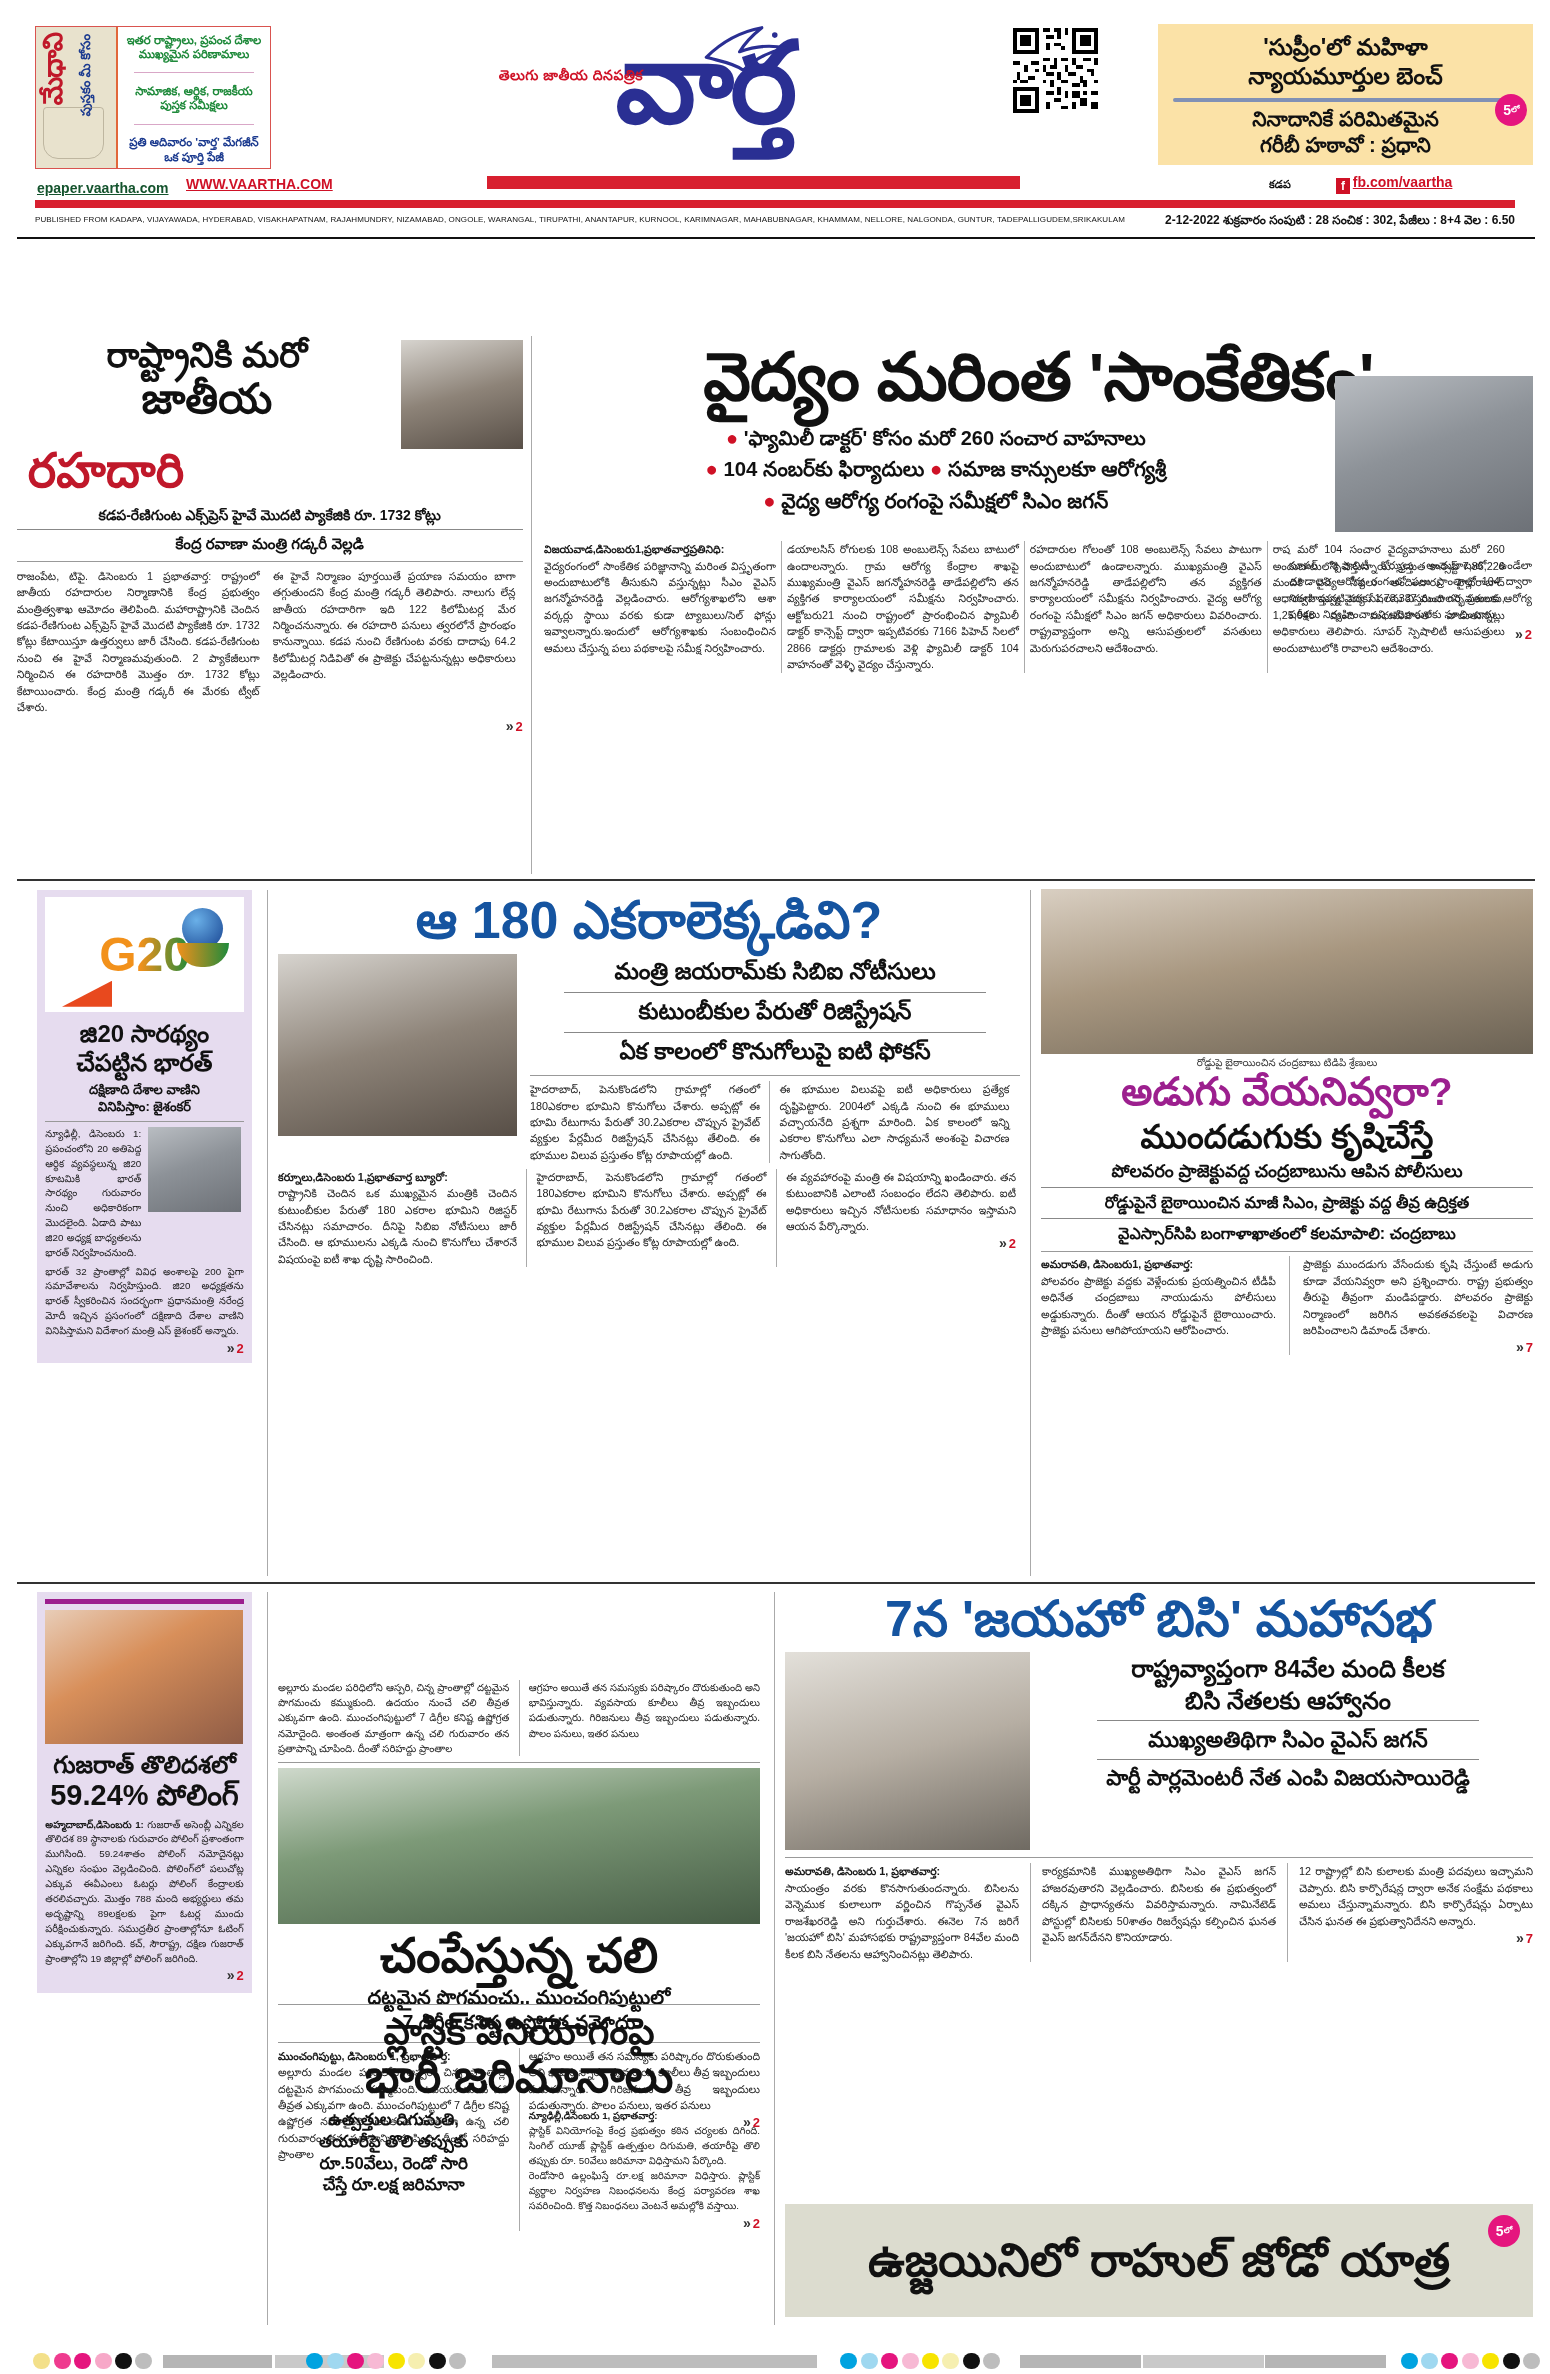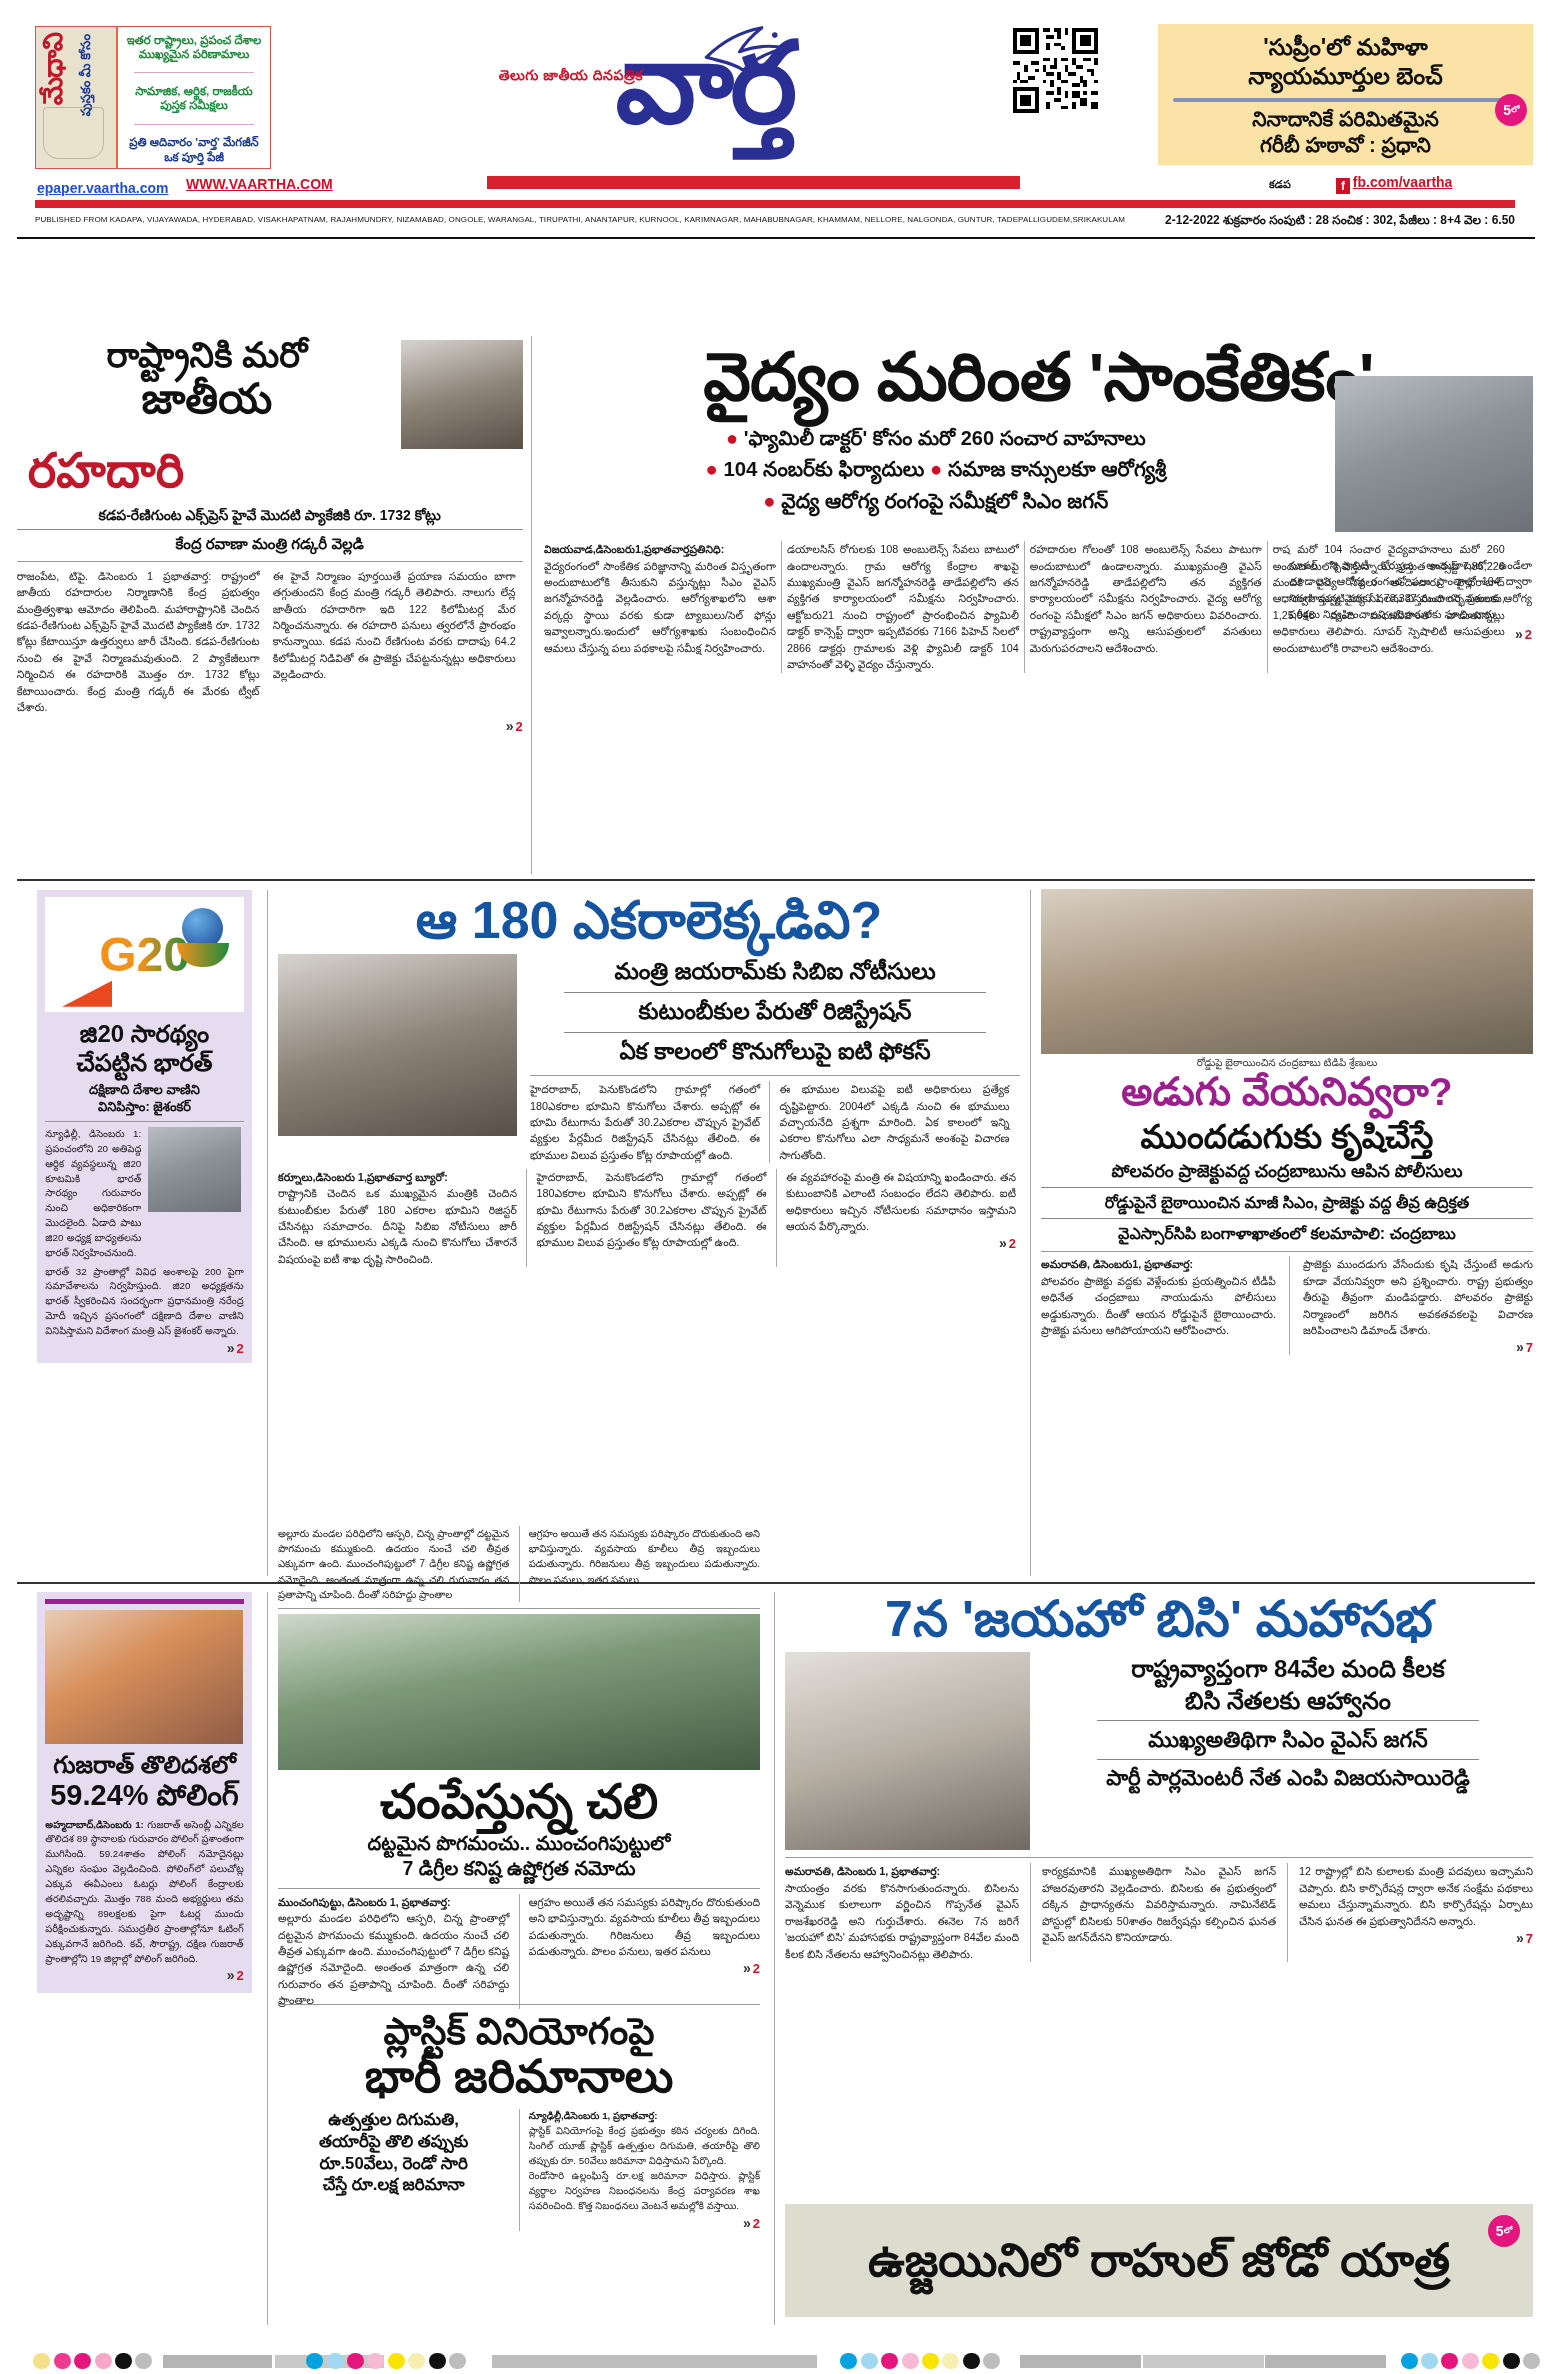--- a/index.html
+++ b/index.html
@@ -69,21 +69,21 @@
   .promo-right .hr{height:3.7px;background:#8191b5;margin:7.4px 13px 5.6px 1.9px;border-radius:1.9px;}
   .promo-right h4{margin:0;font-size:20.4px;line-height:1.25;font-weight:bold;color:#111;}
   .pgbadge{
     position:absolute;right:5.6px;top:70px;width:32px;height:32px;border-radius:50%;
     background:#e5157e;color:#fff;font-size:14px;font-weight:bold;
     display:flex;align-items:center;justify-content:center;
   }
   .pgbadge sup{font-size:8.3px;}
 
   .urlbar{position:absolute;left:0;top:174px;width:1551px;height:28px;}
-  .urlbar .u1{position:absolute;left:37px;top:6px;font-size:14px;font-weight:bold;color:#1d4ed8;}
+  .urlbar .u1{position:absolute;left:37px;top:6px;font-size:14px;font-weight:bold;color:#14532d;}
   .urlbar .u2{position:absolute;left:186px;top:1.9px;font-size:14px;font-weight:bold;color:#cf1126;}
   .urlbar .midbar{position:absolute;left:487px;top:1.9px;width:533px;height:13px;background:#d8202f;}
   .urlbar .edition{position:absolute;left:1269px;top:3.7px;font-size:11px;font-weight:bold;color:#111;}
   .urlbar .fb{position:absolute;left:1336px;top:0px;font-size:14px;font-weight:bold;color:#cf1126;}
   .urlbar .fb .f{
     display:inline-block;background:#cf1126;color:#fff;width:14px;height:16px;
     text-align:center;line-height:16px;font-size:12px;margin-right:2.8px;vertical-align:-2.8px;
   }
   .redrule{position:absolute;left:35px;top:200px;width:1480px;height:8.3px;background:#d8202f;}
   .pubinfo{position:absolute;left:35px;top:215px;width:1480px;height:16.7px;}
@@ -407,21 +407,21 @@
     <div style="height:4.6px;background:#9c1f8e;margin-bottom:5.6px;"></div>
     <div class="photo p-women" style="width:198px;height:134px;"></div>
     <h2 style="margin:7.4px 0 0;font-size:24px;text-align:center;font-weight:bold;line-height:1.15;">గుజరాత్ తొలిదశలో</h2>
     <h2 style="margin:0;font-size:29px;text-align:center;font-weight:bold;line-height:1.15;">59.24% పోలింగ్</h2>
     <div class="body-col" style="font-size:9.8px;margin-top:5.6px;"><b>అహ్మదాబాద్,డిసెంబరు 1:</b> <span>గుజరాత్ అసెంబ్లీ ఎన్నికల తొలిదశ 89 స్థానాలకు గురువారం పోలింగ్ ప్రశాంతంగా ముగిసింది. 59.24శాతం పోలింగ్ నమోదైనట్లు ఎన్నికల సంఘం వెల్లడించింది. పోలింగ్‌లో పలుచోట్ల ఎక్కువ ఈవీఎంలు ఓటర్లు పోలింగ్ కేంద్రాలకు తరలివచ్చారు. మొత్తం 788 మంది అభ్యర్థులు తమ అదృష్టాన్ని 89లక్షలకు పైగా ఓటర్ల ముందు పరీక్షించుకున్నారు. సముద్రతీర ప్రాంతాల్లోనూ ఓటింగ్ ఎక్కువగానే జరిగింది. కచ్, సౌరాష్ట్ర, దక్షిణ గుజరాత్ ప్రాంతాల్లోని 19 జిల్లాల్లో పోలింగ్ జరిగింది.</span></div>
     <div class="jumpwrap"><span class="ar">»</span><span class="jump">2</span></div>
   </div>
 
   <div class="sect vline" style="left:267px;top:1592px;height:733px;"></div>
 
-  <div class="sect" style="left:278px;top:1526px;width:482px;">
+  <div class="sect" style="left:278px;top:1680px;width:482px;">
     <div style="display:flex;gap:9.3px;">
       <div class="body-col" style="width:232px;font-size:10px;">అల్లూరు మండల పరిధిలోని ఆస్పరి, చిన్న ప్రాంతాల్లో దట్టమైన పొగమంచు కమ్ముకుంది. ఉదయం నుంచే చలి తీవ్రత ఎక్కువగా ఉంది. ముంచంగిపుట్టులో 7 డిగ్రీల కనిష్ట ఉష్ణోగ్రత నమోదైంది. అంతంత మాత్రంగా ఉన్న చలి గురువారం తన ప్రతాపాన్ని చూపింది. దీంతో సరిహద్దు ప్రాంతాల</div>
       <div class="vline"></div>
       <div class="body-col" style="width:232px;font-size:10px;">ఆగ్రహం అయితే తన సమస్యకు పరిష్కారం దొరుకుతుంది అని భావిస్తున్నారు. వ్యవసాయ కూలీలు తీవ్ర ఇబ్బందులు పడుతున్నారు. గిరిజనులు తీవ్ర ఇబ్బందులు పడుతున్నారు. పొలం పనులు, ఇతర పనులు</div>
     </div>
     <div class="hline" style="margin:5.6px 0;"></div>
     <div class="photo p-hills" style="width:482px;height:156px;"></div>
     <h1 class="kicker" style="font-size:48px;text-align:center;margin-top:5.6px;">చంపేస్తున్న చలి</h1>
     <p class="sub" style="font-size:19.5px;margin-top:3.7px;">దట్టమైన పొగమంచు.. ముంచంగిపుట్టులో</p>
     <p class="sub" style="font-size:19.5px;">7 డిగ్రీల కనిష్ట ఉష్ణోగ్రత నమోదు</p>

